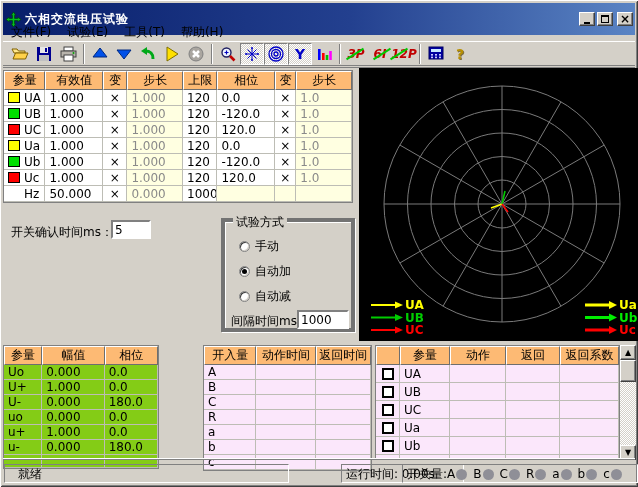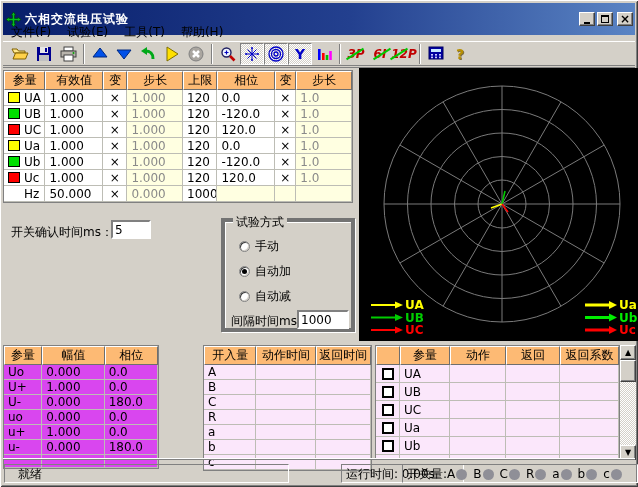--- a/index.html
+++ b/index.html
@@ -71,21 +71,21 @@
   .radio-row { position:absolute; display:flex; align-items:center; gap:5px; }
   .radio { width:11px; height:11px; border-radius:50%; background:#fff;
     border:1px solid #808080; box-shadow: inset 1px 1px 0 #404040, inset -1px -1px 0 #d4d0c8; position:relative; }
   .radio.sel::after { content:""; position:absolute; left:2px; top:2px; width:5px; height:5px; border-radius:50%; background:#000; }
 
   
   .chart { position:absolute; left:356px; top:0; width:281px; height:273px; background:#000; }
 
   
   .seq-table  { position:absolute; left:0px;   top:277px; width:156px; }
-  .seq-table td { height:13px; background:#d946ef; }
+  .seq-table td { height:13px; background:#84cc16; }
   .di-table   { position:absolute; left:200px; top:277px; width:169px; }
   .di-table td { height:13px; background:#fbe7fb; }
   .res-wrap   { position:absolute; left:372px; top:277px; width:261px; height:115px; overflow:hidden; }
   .res-table  { width:245px; }
   .res-table td { height:18px; background:#fbe7fb; }
   .cb { display:inline-block; width:12px; height:12px; background:#fff; border:2px solid #000; vertical-align:-2px; }
 
   
   .vscroll { position:absolute; right:0; top:0; width:16px; height:115px;
     background-color:#e8e6e0; background-image:repeating-conic-gradient(#ffffff 0 25%, #d4d0c8 0 50%); background-size:2px 2px; }

